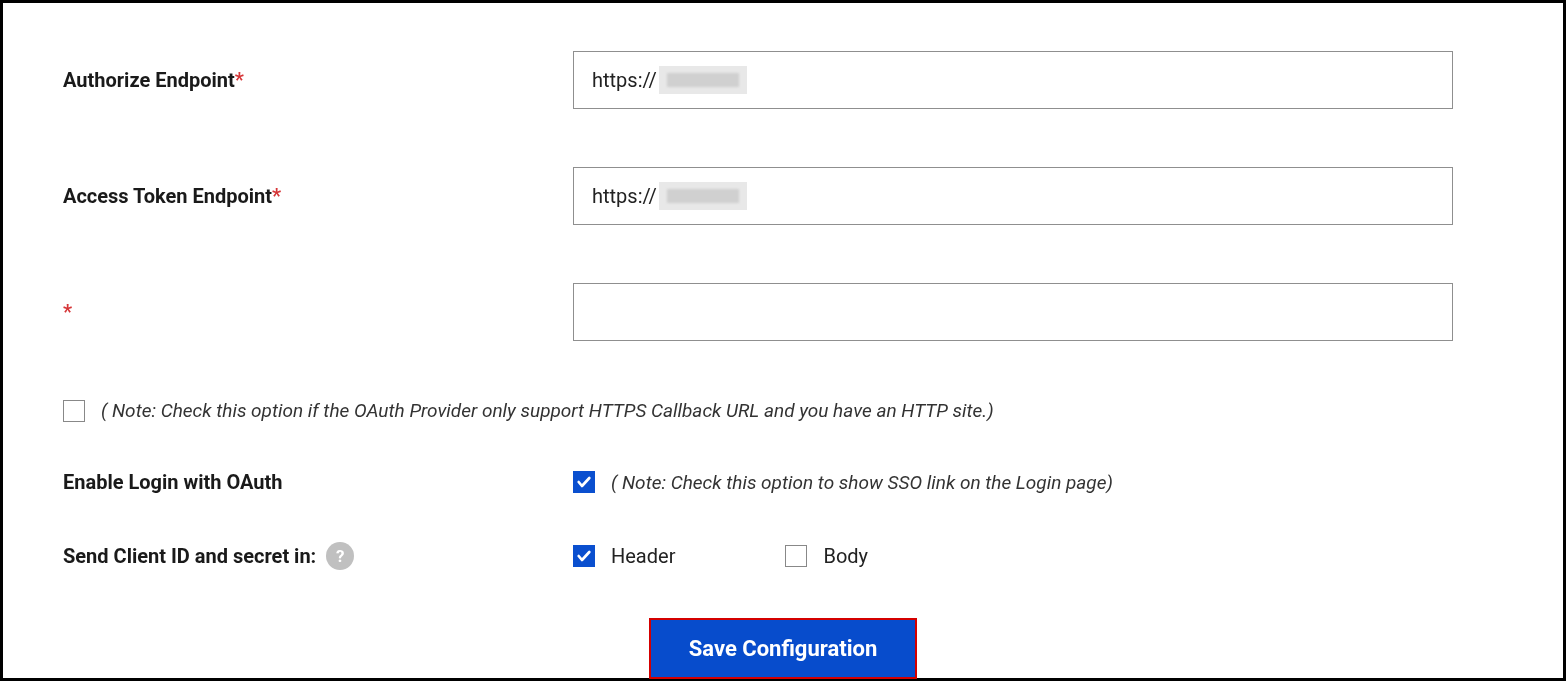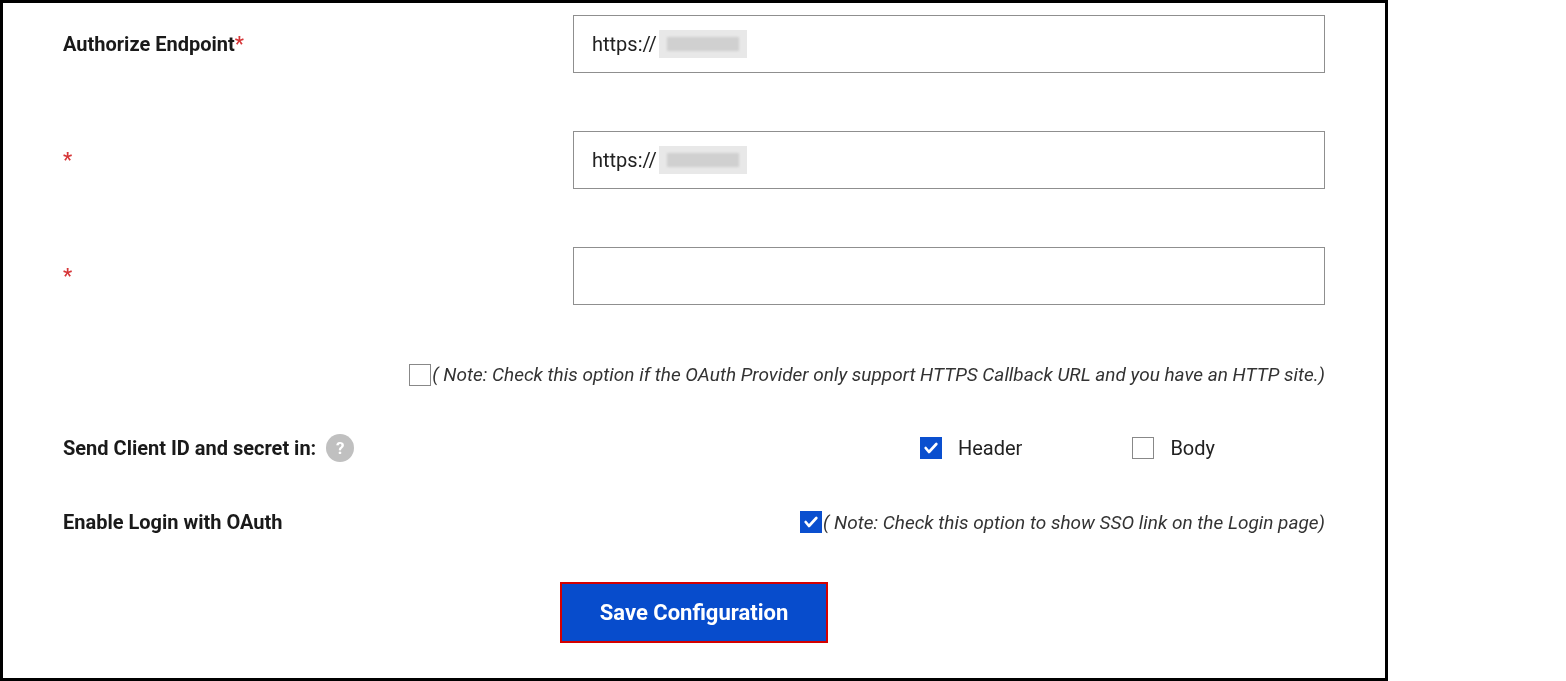--- a/index.html
+++ b/index.html
@@ -3,24 +3,24 @@
 <meta charset="utf-8">
 <style>
   * { box-sizing: border-box; }
   body {
     margin: 0;
     padding: 0;
     font-family: -apple-system, BlinkMacSystemFont, "Segoe UI", Roboto, Arial, sans-serif;
     background: #fff;
   }
   .frame {
-    width: 1388px;
+    width: 1566px;
     height: 681px;
     border: 3px solid #000;
-    padding: 12px 60px 18px 60px;
+    padding: 48px 60px 18px 60px;
     position: relative;
   }
   .row {
     display: flex;
     align-items: center;
     margin-bottom: 58px;
   }
   .row.checkbox-row {
     margin-bottom: 48px;
   }
@@ -35,21 +35,20 @@
     align-items: center;
   }
   .required {
     color: #d63638;
     font-weight: 700;
   }
   .input-col {
     flex: 1;
     display: flex;
     align-items: center;
-    justify-content: flex-end;
   }
   .text-input {
     width: 100%;
     max-width: 880px;
     height: 58px;
     border: 1px solid #8f8f8f;
     font-size: 20px;
     padding: 0 18px;
     color: #222;
     font-family: inherit;
@@ -88,21 +87,21 @@
   .checkbox.checked {
     background: #0a4fcf;
     border-color: #0a4fcf;
   }
   .checkbox.checked svg { display: block; }
   .checkbox svg { display: none; width: 16px; height: 16px; }
   .note {
     font-style: italic;
     font-size: 19px;
     color: #333;
-    margin-left: 1px;
+    margin-left: 16px;
   }
   .cb-label {
     font-size: 20px;
     color: #222;
     margin-left: 16px;
   }
   .cb-group {
     display: flex;
     align-items: center;
     margin-right: 110px;
@@ -149,20 +148,21 @@
     <div class="input-col">
       <div class="text-input">
         <span>https://</span>
           <span class="redacted"></span>
       </div>
     </div>
   </div>
 
   <div class="row">
     <div class="label-col">
+      <span>Access Token Endpoint</span>
         <span class="required">*</span>
     </div>
     <div class="input-col">
       <div class="text-input">
         <span>https://</span>
           <span class="redacted"></span>
       </div>
     </div>
   </div>
 
@@ -176,20 +176,34 @@
       </div>
     </div>
   </div>
 
   <div class="row checkbox-row">
     <div class="input-col">
       <span class="checkbox">
         
       </span>
       <span class="note">( Note: Check this option if the OAuth Provider only support HTTPS Callback URL and you have an HTTP site.)</span>
+    </div>
+  </div>
+
+  <div class="row checkbox-row">
+    <div class="label-col">
+      <span>Enable Login with OAuth</span>
+    </div>
+    <div class="input-col">
+      <span class="checkbox checked">
+        <svg viewBox="0 0 24 24" fill="none" stroke="#fff" stroke-width="4" stroke-linecap="round" stroke-linejoin="round">
+            <polyline points="4 12 9 18 20 6"></polyline>
+          </svg>
+      </span>
+      <span class="note">( Note: Check this option to show SSO link on the Login page)</span>
     </div>
   </div>
 
   <div class="row checkbox-row">
     <div class="label-col">
       <span>Send Client ID and secret in:</span>
       <span class="help-icon">?</span>
     </div>
     <div class="input-col">
       <span class="cb-group">
@@ -202,31 +216,17 @@
       </span>
       <span class="cb-group">
         <span class="checkbox">
           
         </span>
         <span class="cb-label">Body</span>
       </span>
     </div>
   </div>
 
-  <div class="row checkbox-row">
-    <div class="label-col">
-      <span>Enable Login with OAuth</span>
-    </div>
-    <div class="input-col">
-      <span class="checkbox checked">
-        <svg viewBox="0 0 24 24" fill="none" stroke="#fff" stroke-width="4" stroke-linecap="round" stroke-linejoin="round">
-            <polyline points="4 12 9 18 20 6"></polyline>
-          </svg>
-      </span>
-      <span class="note">( Note: Check this option to show SSO link on the Login page)</span>
-    </div>
-  </div>
-
   <div class="button-row">
     <button class="save-btn">Save Configuration</button>
   </div>
 
 </div>
 
 </body></html>

